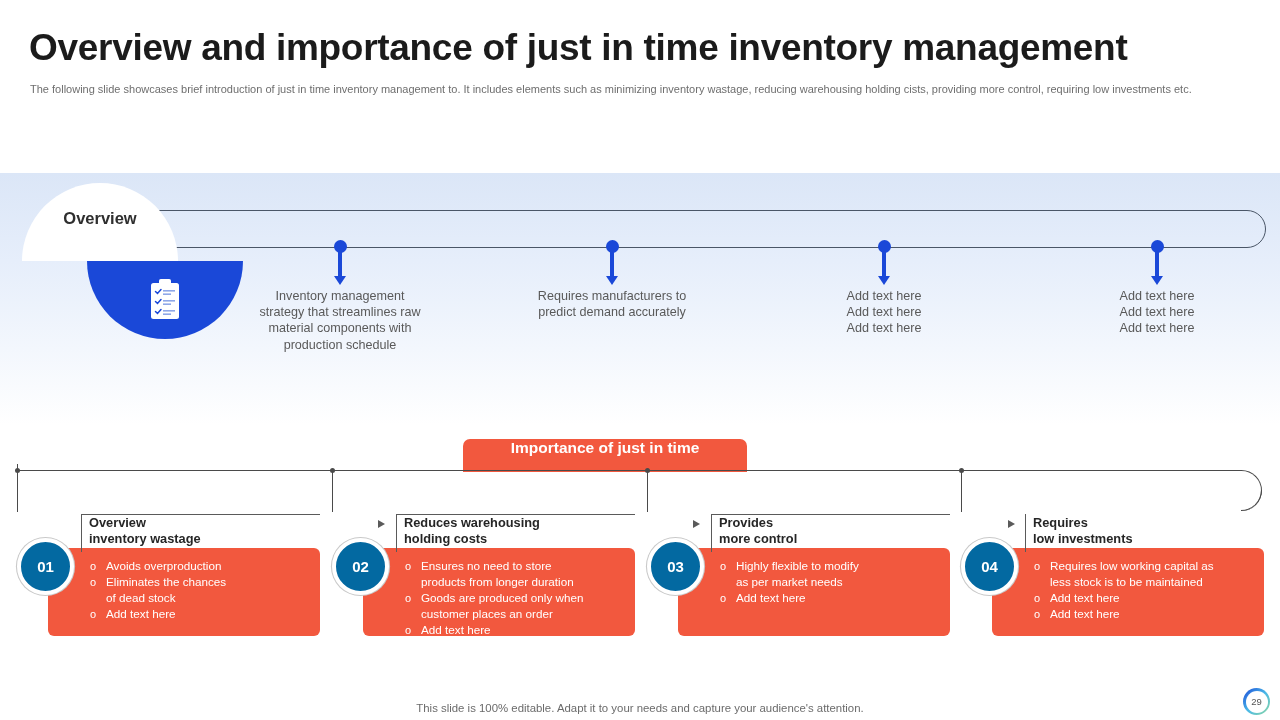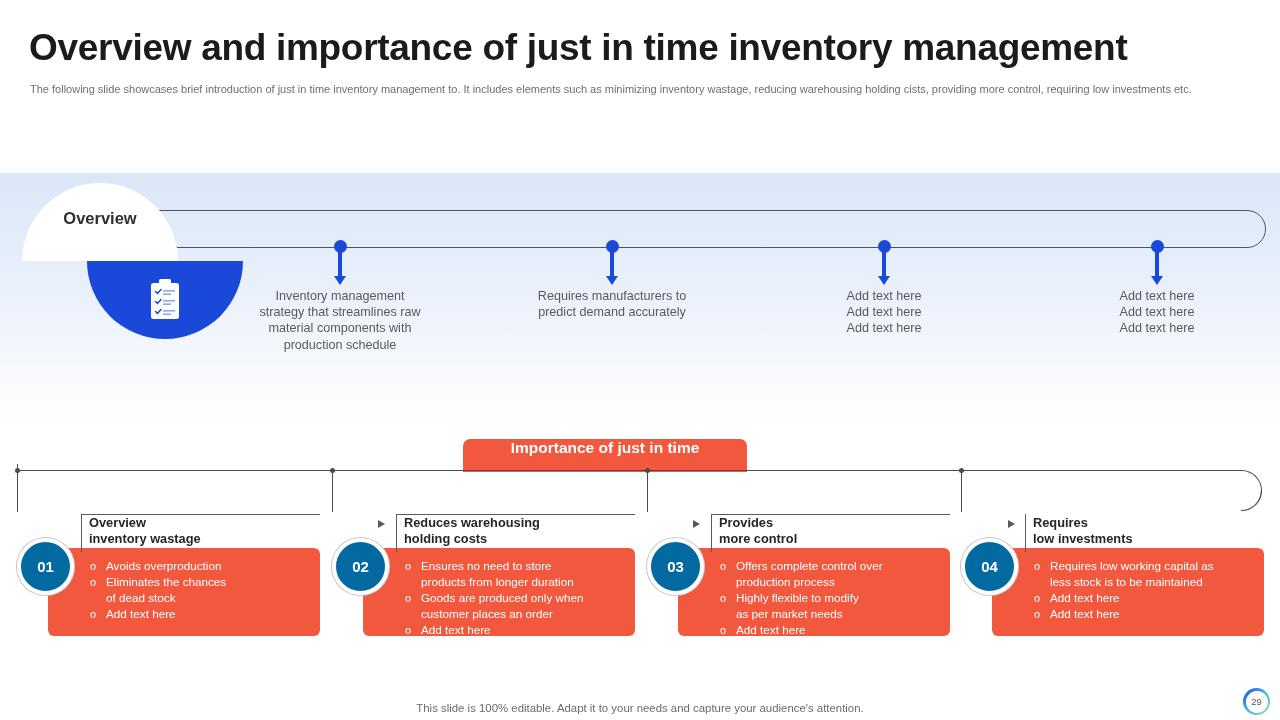--- a/index.html
+++ b/index.html
@@ -305,22 +305,20 @@
 
   <div class="card" style="left:647px;">
     <div class="card-body"></div>
     <div class="card-head-box">
       <div class="card-head-arrow"></div>
     </div>
     <div class="card-title">Provides
 more control</div>
     <div class="card-circle">03</div>
     <div class="bullets">
-      <div class="bullet">Offers  complete  control  over
-production  process</div>
       <div class="bullet">Highly flexible to modify
 as per market  needs</div>
       <div class="bullet">Add text here</div>
     </div>
   </div>
 
   <div class="card" style="left:961px;">
     <div class="card-body"></div>
     <div class="card-head-box" style="border-top:none;"></div>
     <div class="card-title">Requires

